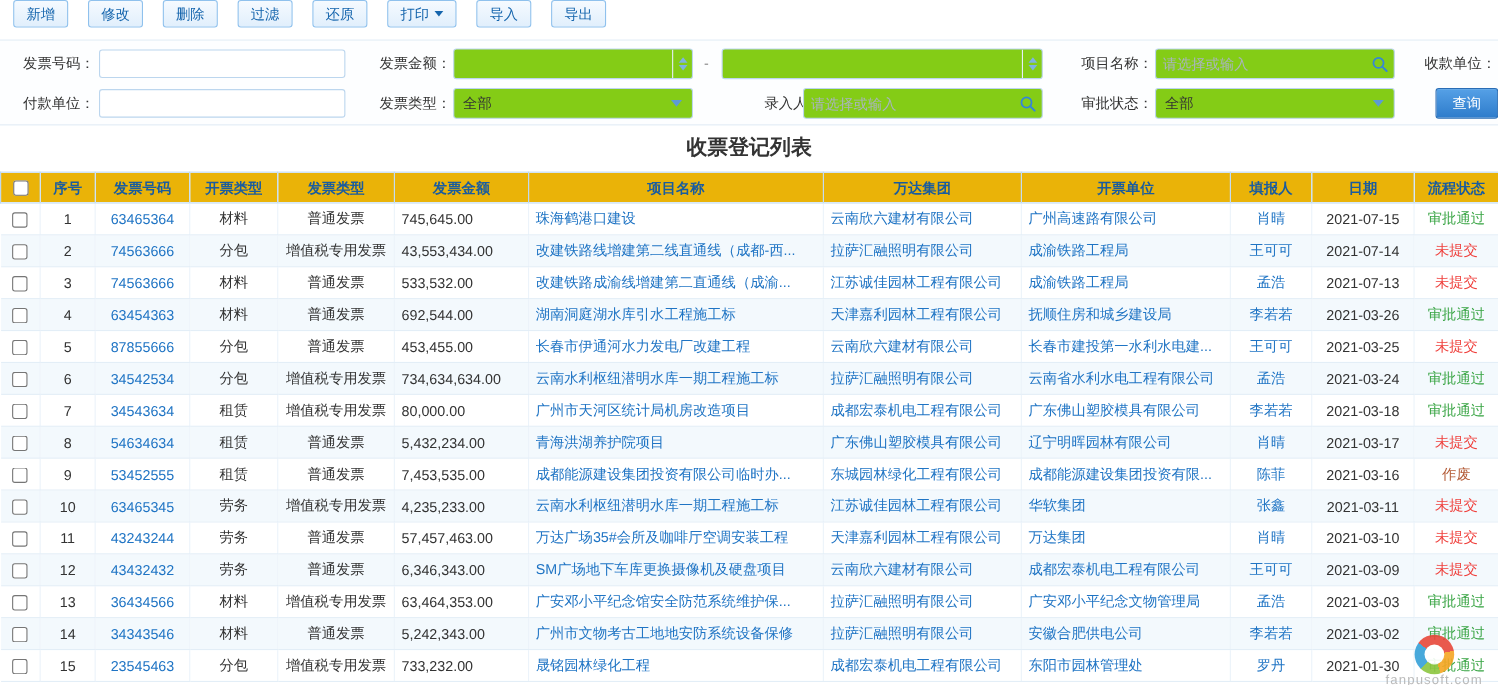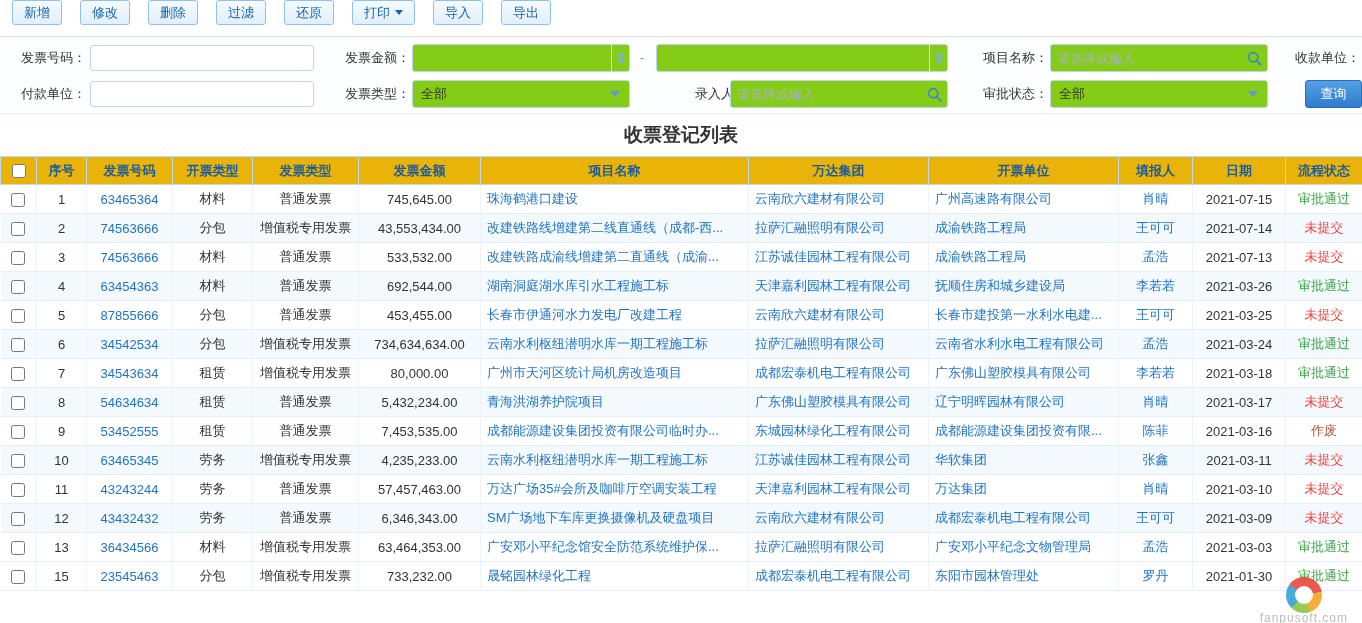--- a/index.html
+++ b/index.html
@@ -50,21 +50,21 @@
   
   table { border-collapse: collapse; table-layout: fixed; width: 1362px; }
   th { background: #eab308; color: #1a5c9e; font-weight: bold; height: 28px;
     border: 1px solid #bed9f0; font-size: 13px; padding: 0 4px; white-space: nowrap;
     overflow: hidden; }
   td { height: 29px; border-bottom: 1px solid #e3eef7; border-right: 1px solid #ecf3fa;
     padding: 0 6px; white-space: nowrap; overflow: hidden; text-overflow: ellipsis;
     background: #fff; }
   tr.alt td { background: #f3f9fd; }
   .c-center { text-align: center; }
-  .c-right { text-align: center; }
+  .c-right { text-align: left; }
   .c-link { color: #1f74c4; }
   .chk-cell { padding: 0; }
   input[type="checkbox"] { width: 14px; height: 14px; accent-color: #3585d8;
     border: 1px solid #bcd6ee; margin: 0; vertical-align: middle; }
   
   .watermark { position: absolute; right: 14px; bottom: -2px; display: flex;
     flex-direction: column; align-items: center; opacity: 0.9; pointer-events: none; }
   .wm-row { display: flex; align-items: center; gap: 8px; }
   .wm-logo { width: 36px; height: 36px; border-radius: 50%; position: relative;
     background: conic-gradient(#e8483a 0 22%, #f5a623 22% 45%, #8cc63f 45% 62%, #35a0d8 62% 85%, #e8483a 85% 100%); }
@@ -376,20 +376,34 @@
         <td class="c-center">材料</td>
         <td class="c-center">增值税专用发票</td>
         <td class="c-right">63,464,353.00</td>
         <td class="c-link">广安邓小平纪念馆安全防范系统维护保...</td>
         <td class="c-link">拉萨汇融照明有限公司</td>
         <td class="c-link">广安邓小平纪念文物管理局</td>
         <td class="c-center c-link">孟浩</td>
         <td class="c-center">2021-03-03</td>
         <td class="c-center" style="color: rgb(58, 165, 69);">审批通过</td>
       </tr>
+      <tr class="alt">
+        <td class="c-center chk-cell"><input type="checkbox" style=""></td>
+        <td class="c-center">14</td>
+        <td class="c-center c-link">34343546</td>
+        <td class="c-center">材料</td>
+        <td class="c-center">普通发票</td>
+        <td class="c-right">5,242,343.00</td>
+        <td class="c-link">广州市文物考古工地地安防系统设备保修</td>
+        <td class="c-link">拉萨汇融照明有限公司</td>
+        <td class="c-link">安徽合肥供电公司</td>
+        <td class="c-center c-link">李若若</td>
+        <td class="c-center">2021-03-02</td>
+        <td class="c-center" style="color: rgb(58, 165, 69);">审批通过</td>
+      </tr>
       <tr>
         <td class="c-center chk-cell"><input type="checkbox" style=""></td>
         <td class="c-center">15</td>
         <td class="c-center c-link">23545463</td>
         <td class="c-center">分包</td>
         <td class="c-center">增值税专用发票</td>
         <td class="c-right">733,232.00</td>
         <td class="c-link">晟铭园林绿化工程</td>
         <td class="c-link">成都宏泰机电工程有限公司</td>
         <td class="c-link">东阳市园林管理处</td>

